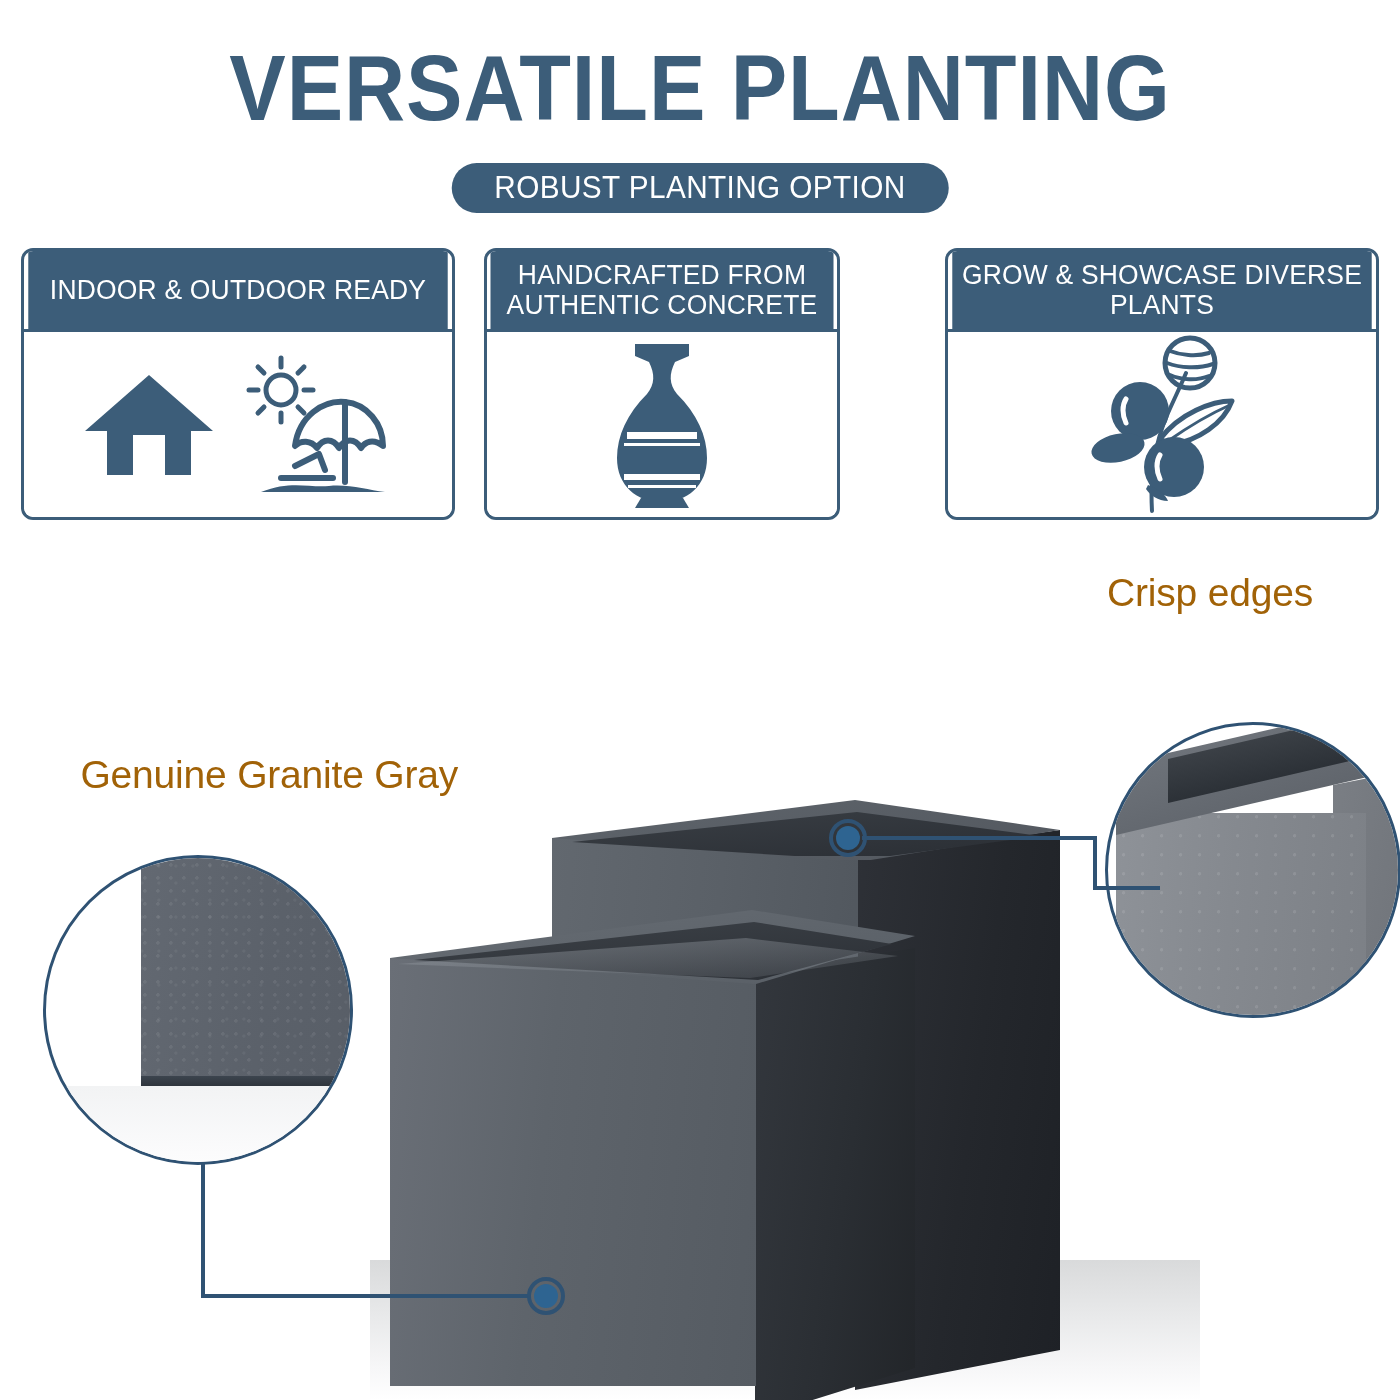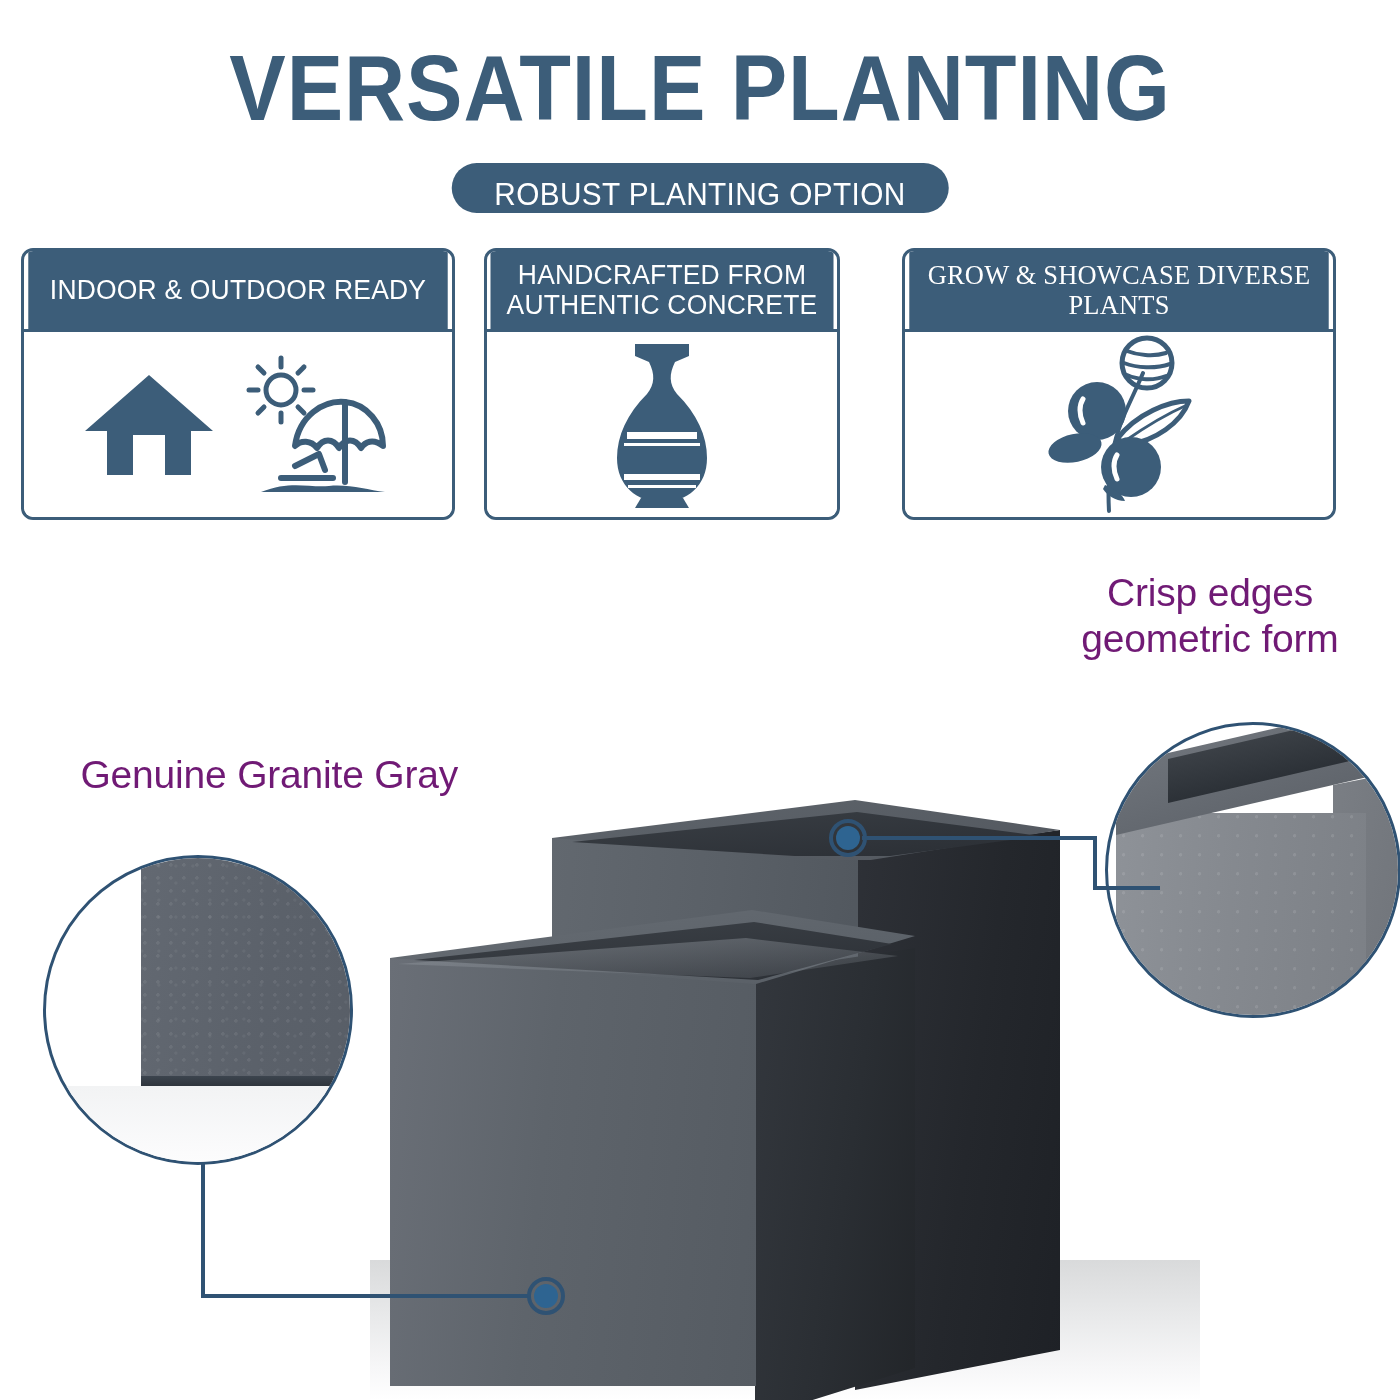--- a/index.html
+++ b/index.html
@@ -28,21 +28,21 @@
 
   
   .badge {
     position: absolute;
     top: 163px; left: 50%;
     transform: translateX(-50%);
     height: 50px;
     padding: 0 34px;
     background: #3c5d79;
     border-radius: 26px;
-    display: flex; align-items: flex-end; justify-content: center;
+    display: flex; align-items: center; justify-content: center;
   }
   .badge-text {
     color: #ffffff;
     font-size: 31px;
     font-weight: 400;
     letter-spacing: 0.4px;
     transform: scaleX(0.96);
     white-space: nowrap;
   }
 
@@ -52,21 +52,21 @@
     position: absolute; top: 0;
     height: 272px;
     border: 3px solid #3c5d79;
     border-radius: 12px;
     background: #ffffff;
     overflow: hidden;
     display: flex; flex-direction: column;
   }
   .card.c1 { left: 21px;  width: 434px; justify-content: space-between; }
   .card.c2 { left: 484px; width: 356px; }
-  .card.c3 { left: 902px; width: 434px; font-family: Liberation Serif, serif; }
+  .card.c3 { left: 945px; width: 434px; }
 
   .card-head {
     background: #3c5d79;
     color: #ffffff;
     height: 78px;
     display: flex; align-items: center; justify-content: center;
     text-align: center;
     font-size: 27px;
     line-height: 1.12;
     font-weight: 400;
@@ -80,21 +80,21 @@
     border-top: 3px solid #3c5d79;
     border-radius: 0 0 9px 9px;
     display: flex; align-items: center; justify-content: center;
     gap: 18px;
   }
   .card-body svg { display: block; }
 
   
   .callout-text {
     position: absolute;
-    color: #701a75;
+    color: #a16207;
     font-size: 39px;
     line-height: 1.18;
     font-weight: 400;
     letter-spacing: -0.2px;
   }
   .callout-right { top: 570px; left: 1030px; width: 360px; text-align: center; }
   .callout-left  { top: 752px; left: 18px;  width: 440px; text-align: right; }
 
   
   .zoomcircle {
@@ -310,21 +310,20 @@
 
           <path d="M66 150 C76 154 84 160 86 166 C76 166 68 160 64 154 Z" fill="#3c5d79"></path>
         </svg>
       </span>
     </div>
   </div>
 </div>
 
 <div class="callout-text callout-right">
   <div>Crisp edges</div>
-  <div>geometric form</div>
 </div>
 
 <div class="callout-text callout-left">
   <div>Genuine Granite Gray</div>
 </div>
 
 <div class="photo">
   <div class="floor"></div>
 
   <div>

